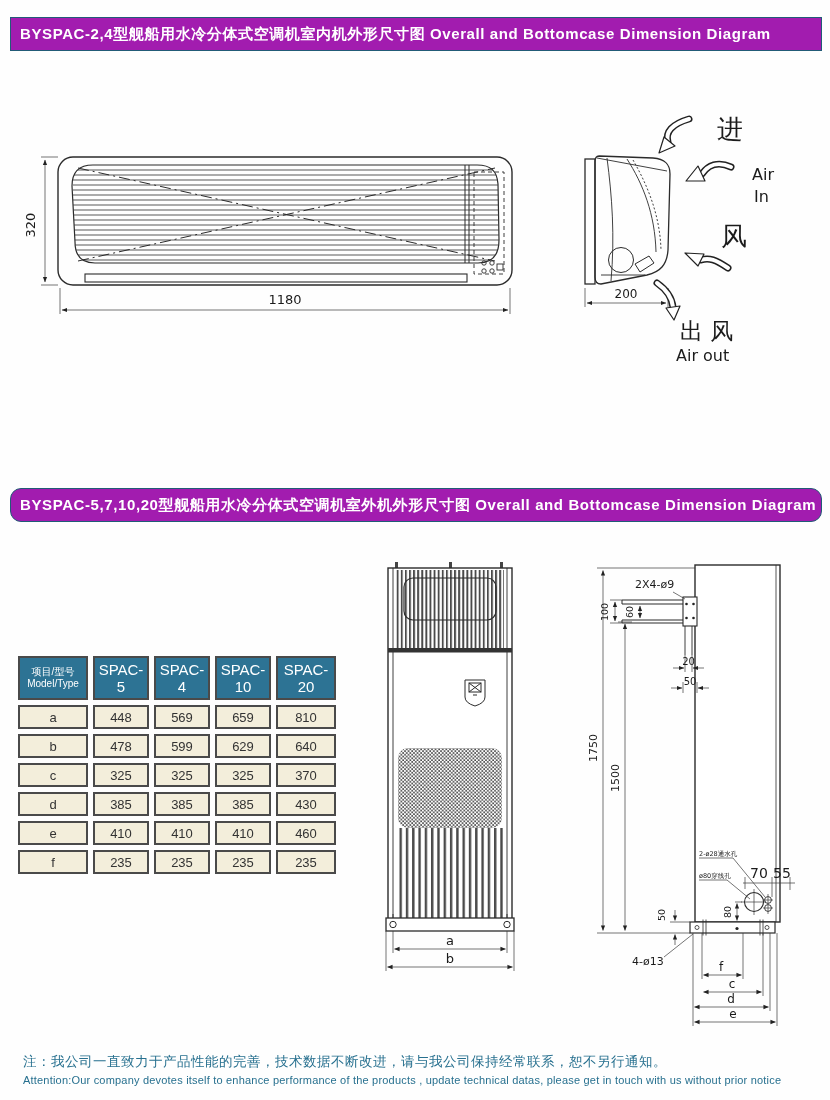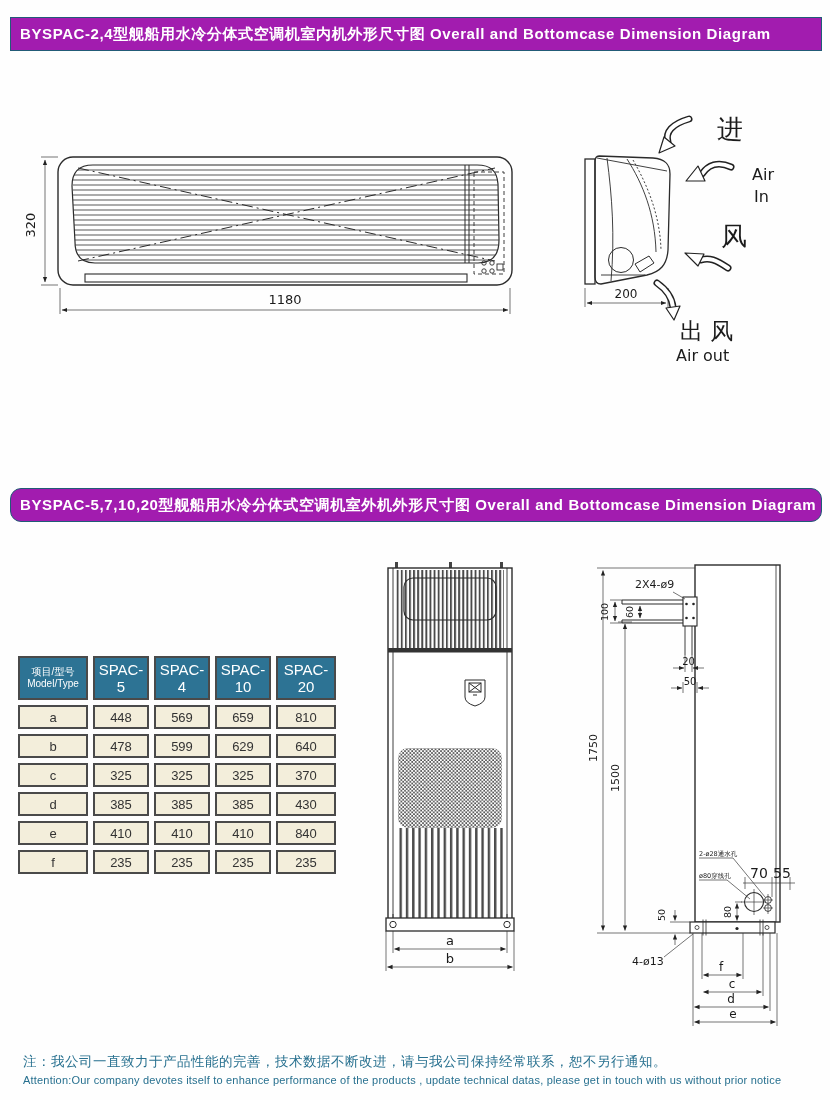--- a/index.html
+++ b/index.html
@@ -168,21 +168,21 @@
         <td class="v">385</td>
         <td class="v">385</td>
         <td class="v">385</td>
         <td class="vlast">430</td>
       </tr>
       <tr>
         <td class="item">e</td>
         <td class="v">410</td>
         <td class="v">410</td>
         <td class="v">410</td>
-        <td class="vlast">840</td>
+        <td class="vlast">460</td>
       </tr>
       <tr>
         <td class="item">f</td>
         <td class="v">235</td>
         <td class="v">235</td>
         <td class="v">235</td>
         <td class="vlast">235</td>
       </tr>
     </tbody>
   </table>

